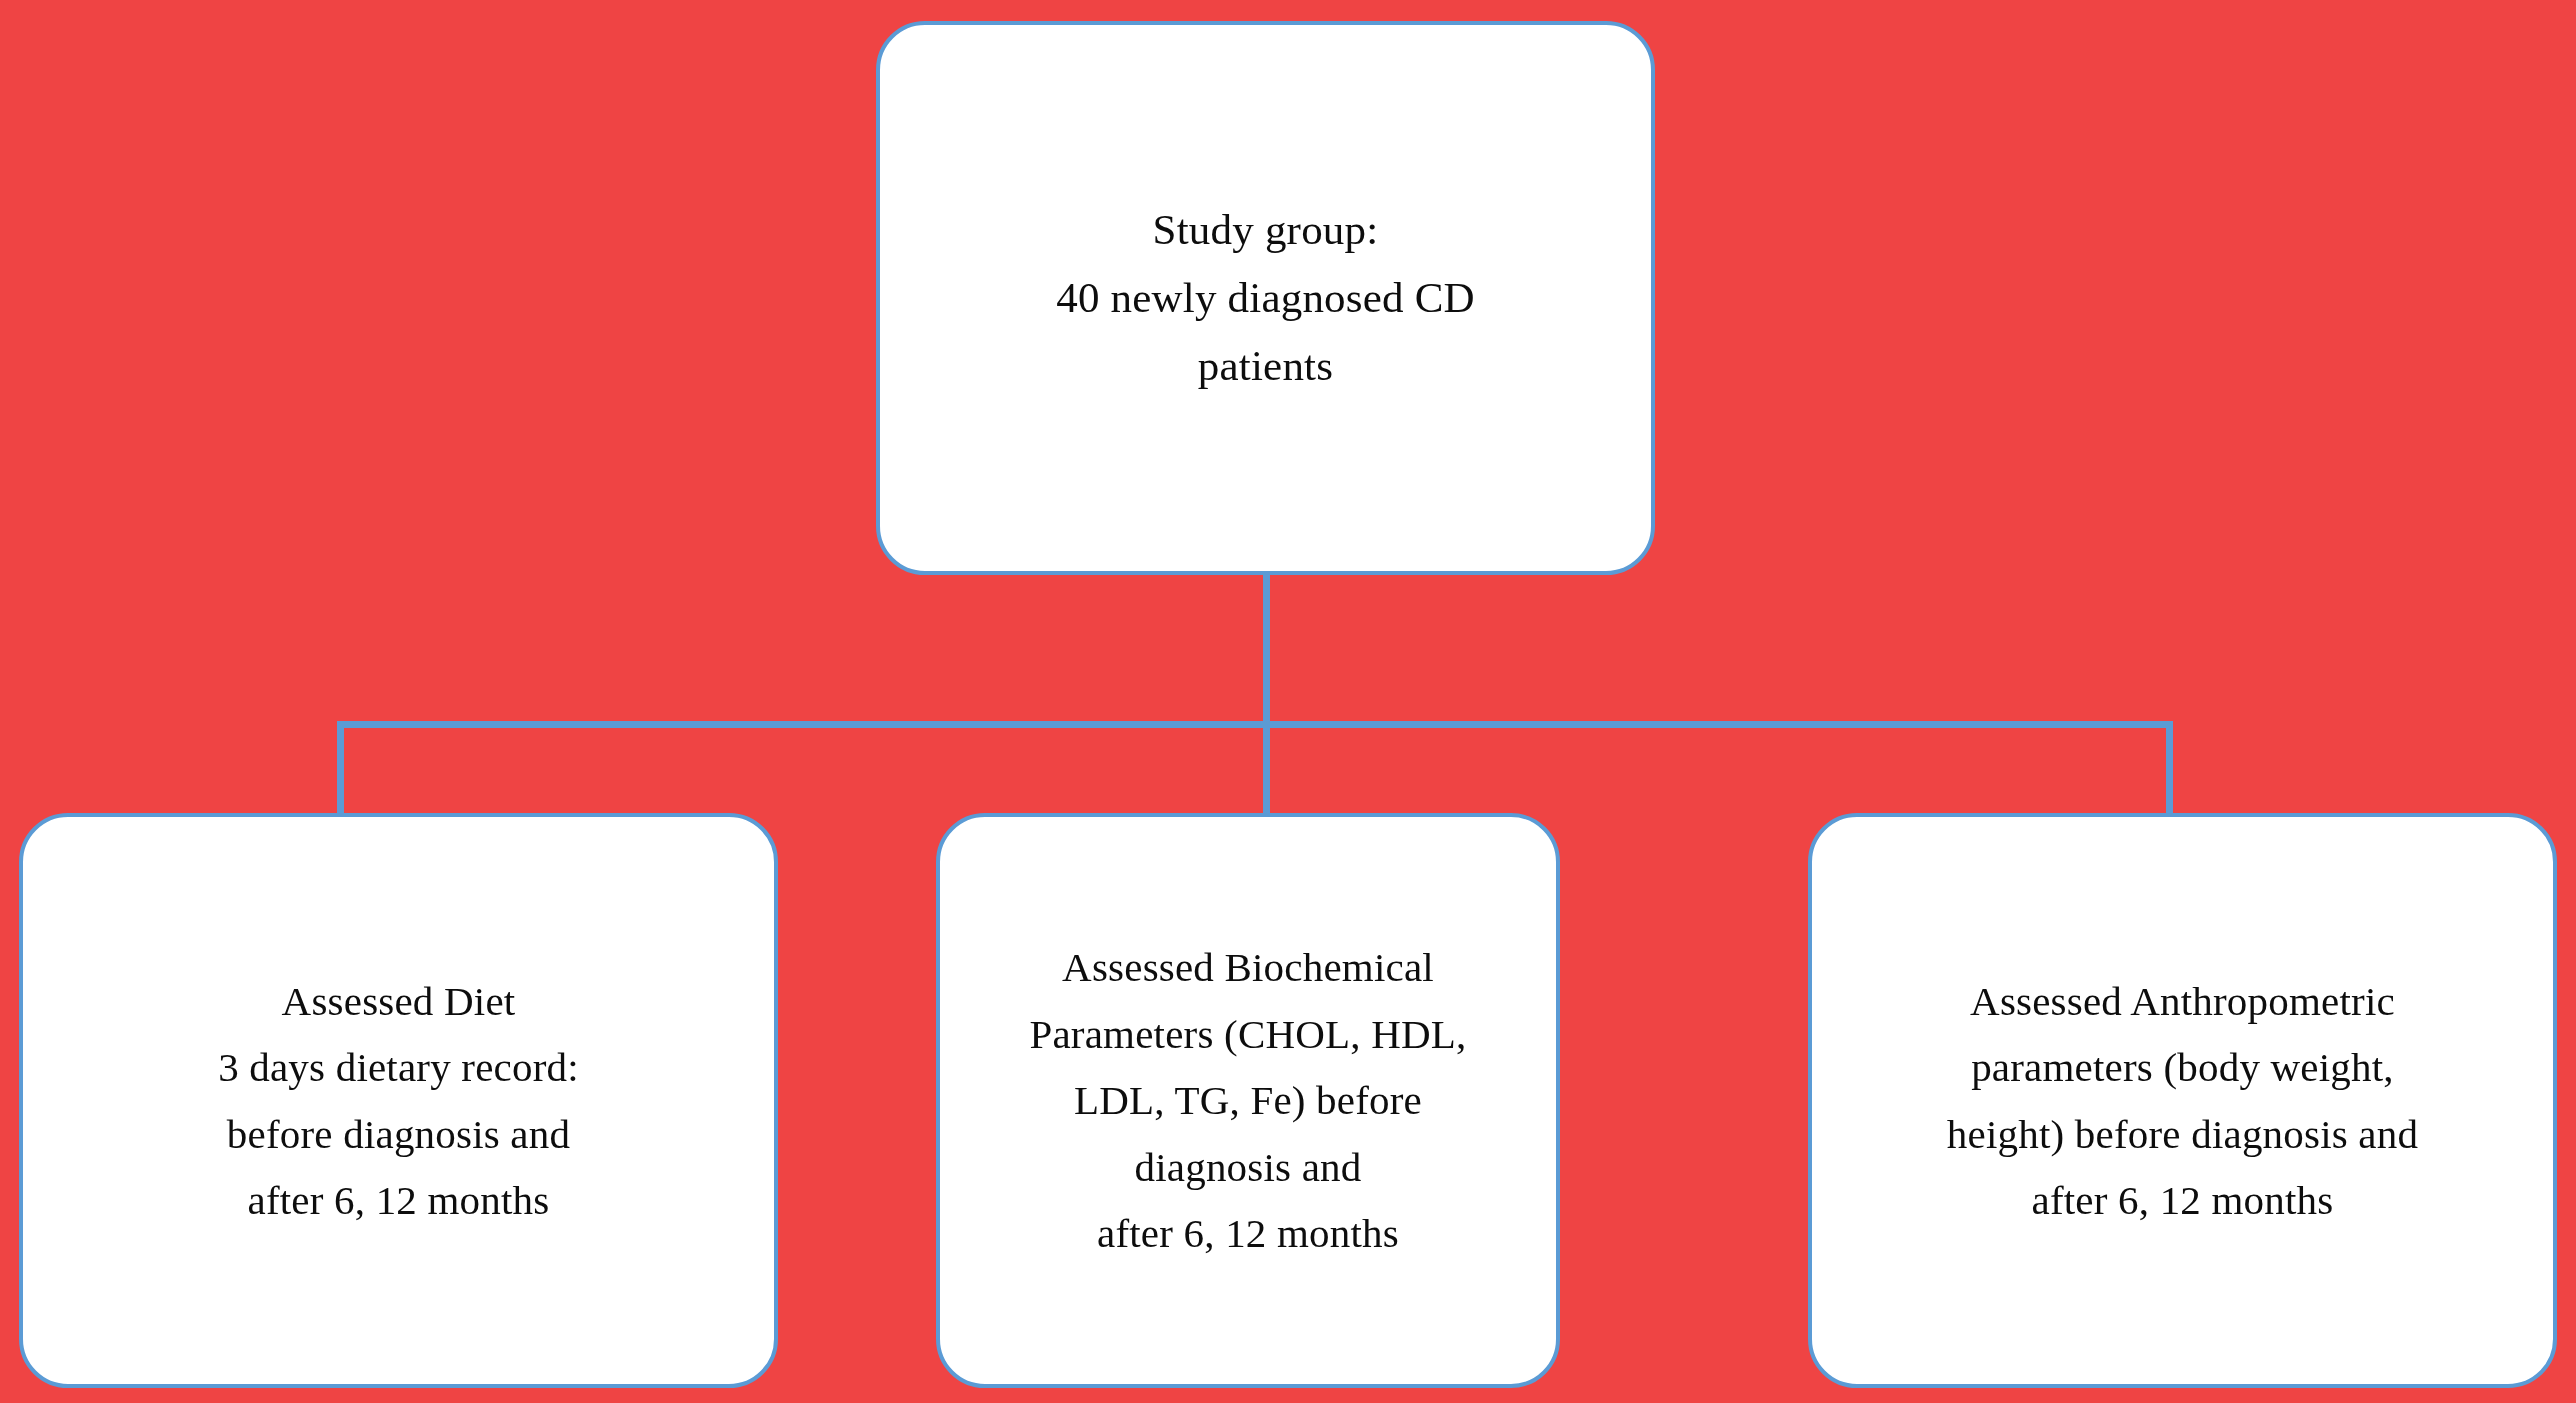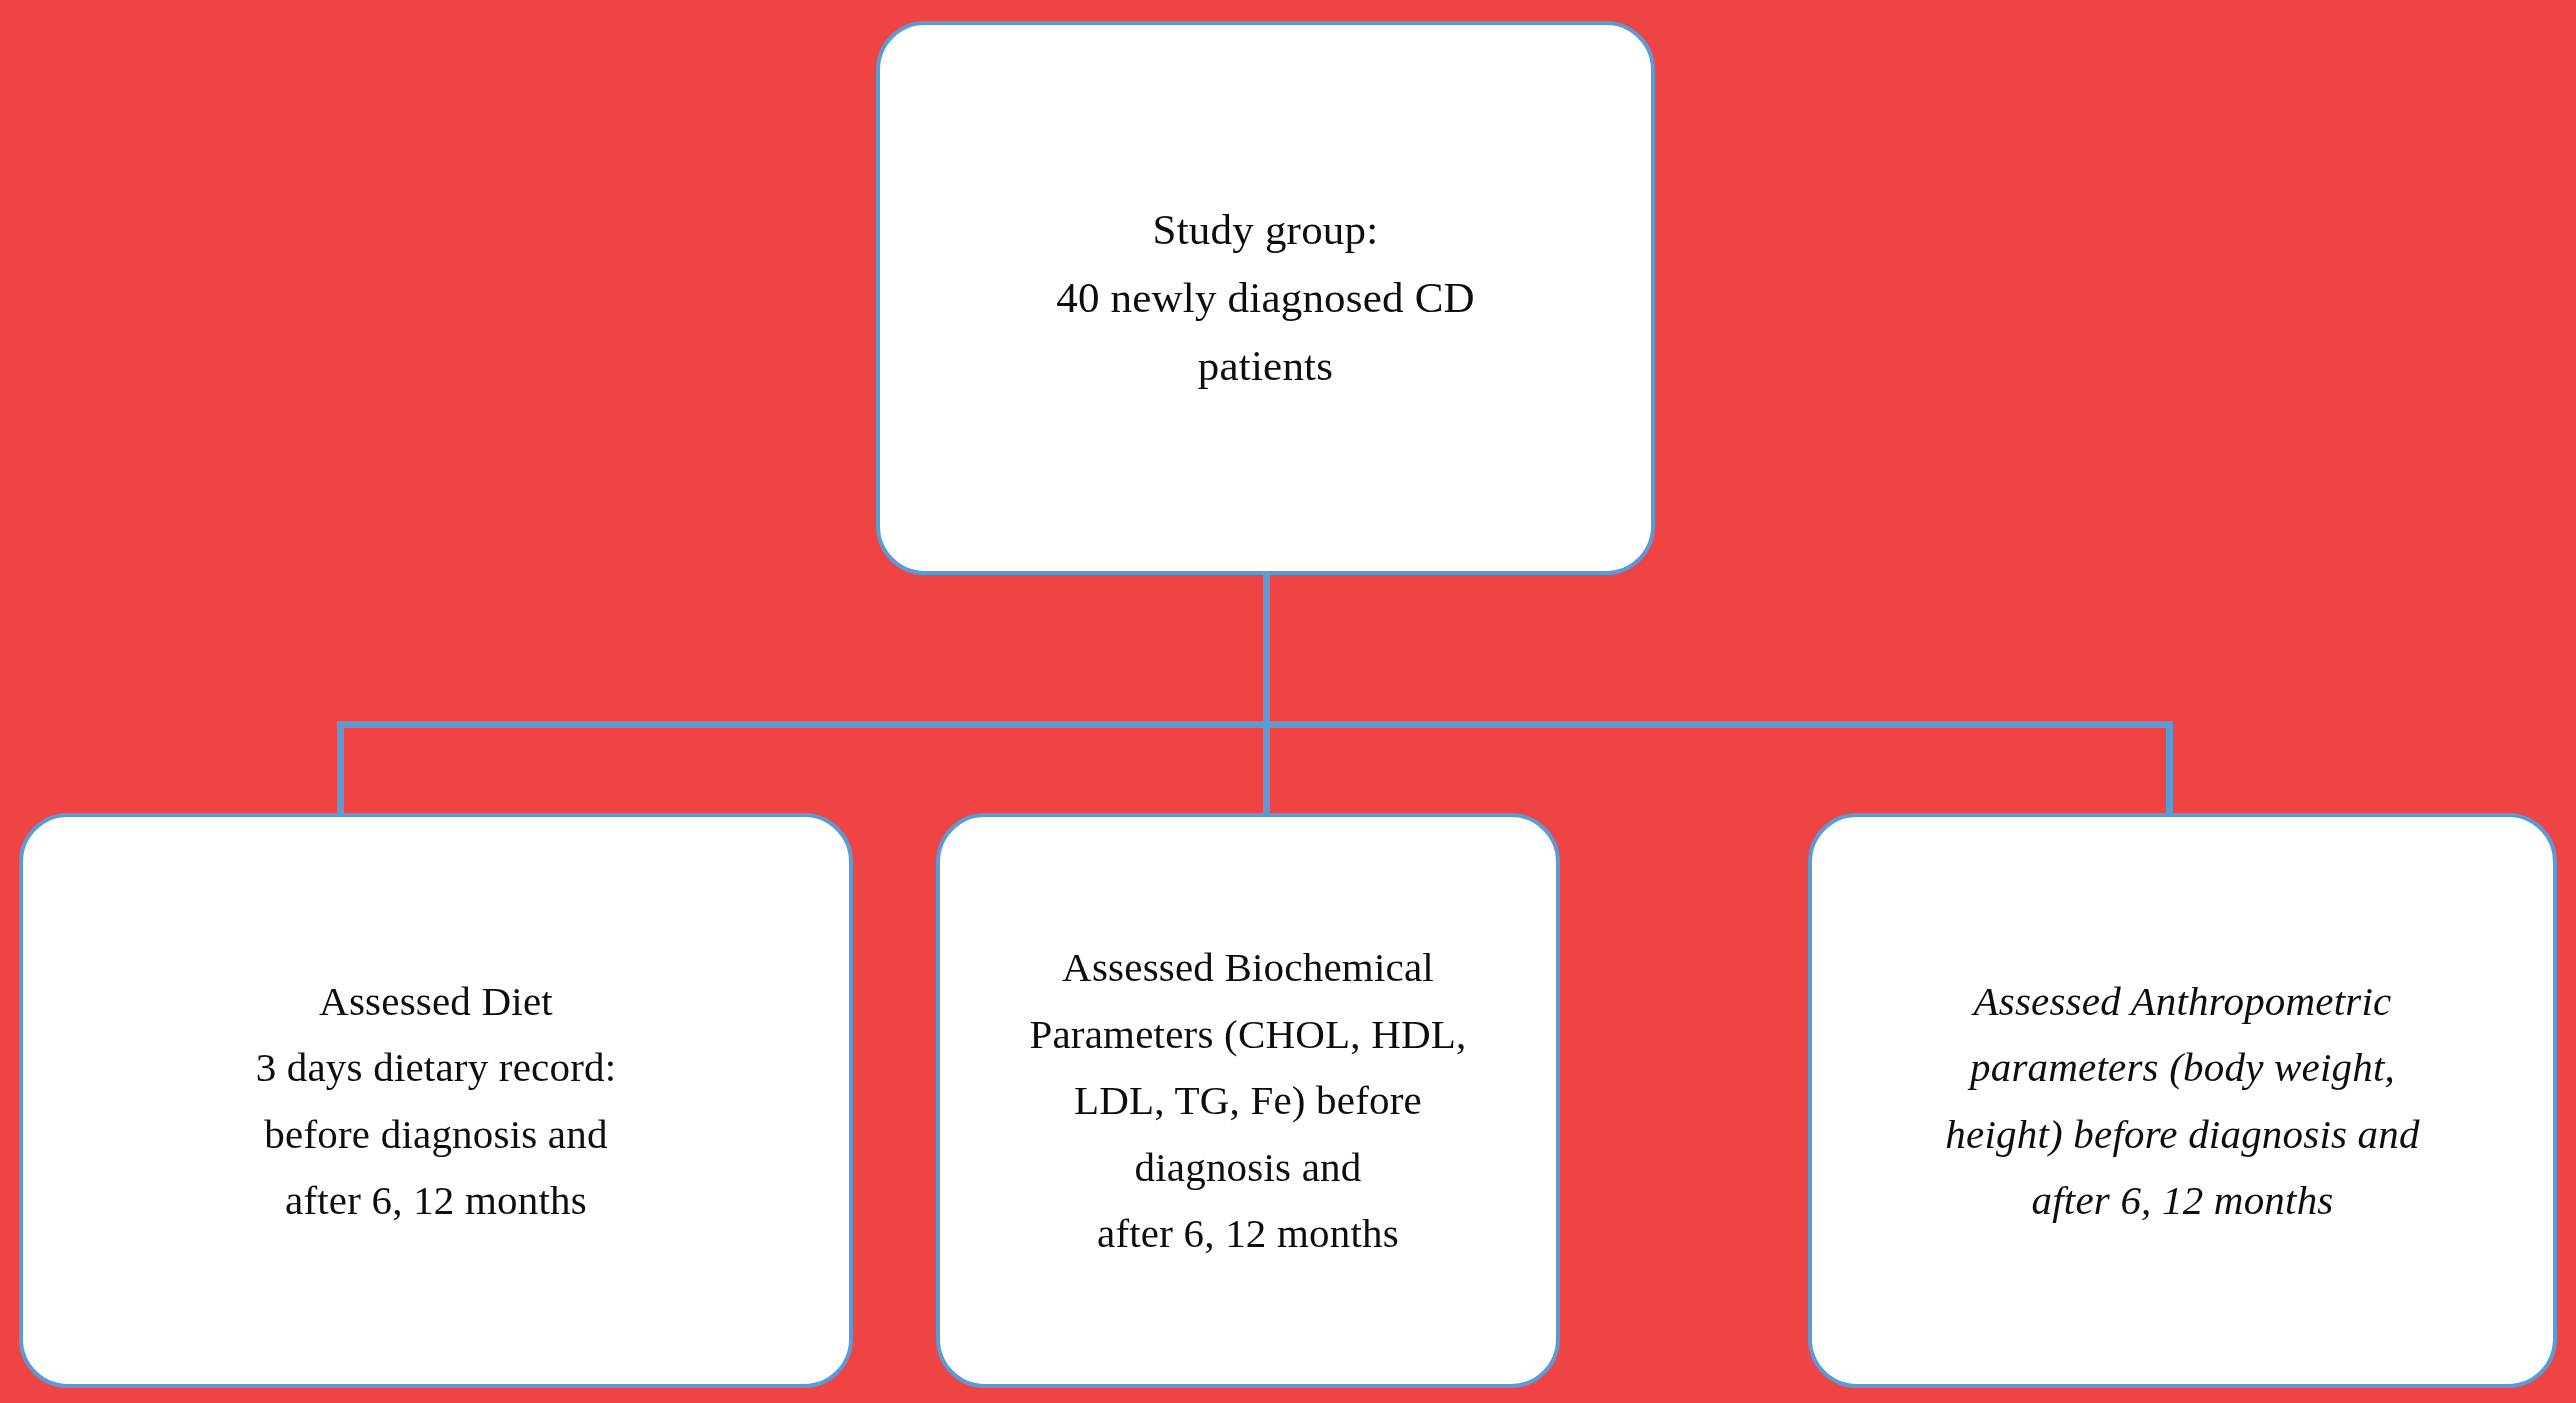--- a/index.html
+++ b/index.html
@@ -47,42 +47,42 @@
     left: 876px;
     top: 21px;
     width: 779px;
     height: 554px;
   }
   #node-root .node-text { font-size: 43px; line-height: 1.58; }
 
   #node-diet {
     left: 19px;
     top: 813px;
-    width: 834px;
+    width: 759px;
     height: 575px;
   }
   #node-biochem {
     left: 936px;
     top: 813px;
     width: 624px;
     height: 575px;
   }
   #node-anthro {
     left: 1808px;
     top: 813px;
     width: 749px;
     height: 575px;
   }
   #node-diet .node-text,
   #node-biochem .node-text,
   #node-anthro .node-text {
     font-size: 41px;
     line-height: 1.62;
   }
-  #node-anthro .node-text { padding: 0 9.5px; font-style: italic; }
+  #node-anthro .node-text { padding: 0 9.5px; }
 
   
   .connector {
     position: absolute;
     background: #5B9BD5;
   }
   .v-line { width: 6.7px; }
   .h-line { height: 6.7px; }
 
   

